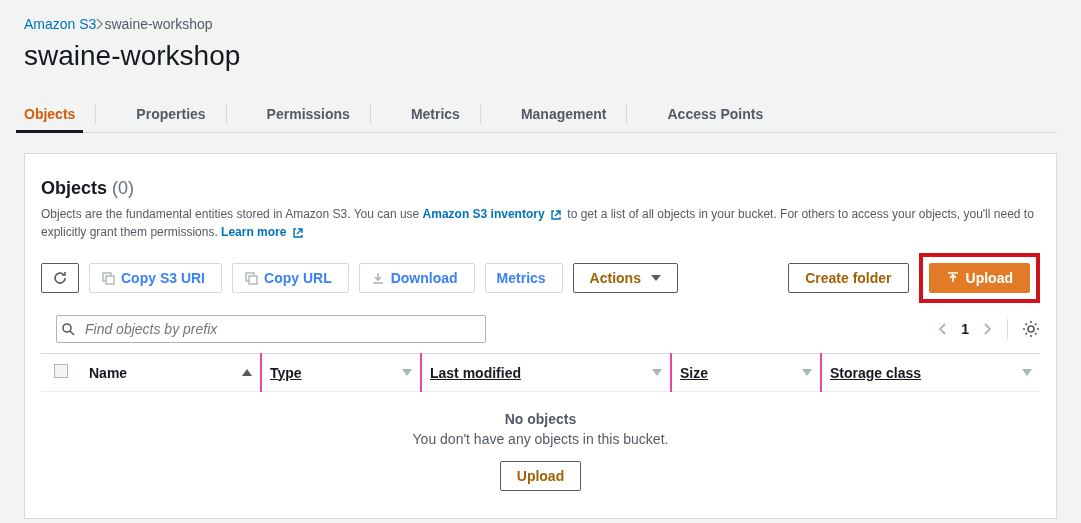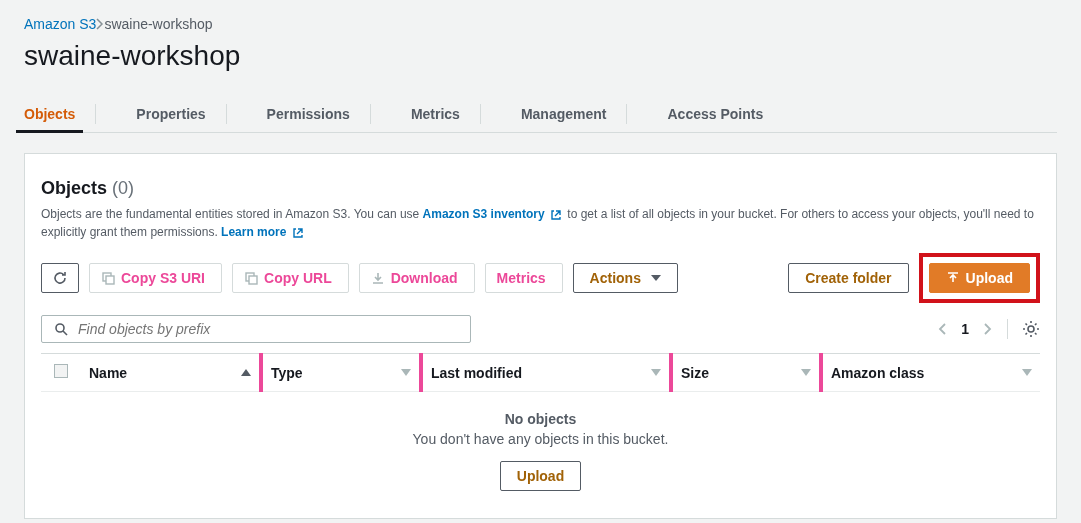--- a/index.html
+++ b/index.html
@@ -56,43 +56,44 @@
     font-size: 14px;
     padding: 6px 16px;
     border-radius: 2px;
     cursor: pointer;
     display: inline-flex;
     align-items: center;
     gap: 6px;
     white-space: nowrap;
   }
   .btn.icon-only { padding: 6px 10px; }
-  .btn.disabled { border-color: #d5dbdb; color: #ec4899; cursor: default; padding-left: 11px; }
+  .btn.disabled { border-color: #d5dbdb; color: #3b82f6; cursor: default; padding-left: 11px; }
   .btn.primary { background: #e17b27; border-color: #e17b27; color: #fff; }
   .btn .tri-down {
     width: 0; height: 0;
     border-left: 5px solid transparent;
     border-right: 5px solid transparent;
     border-top: 6px solid #545b64;
     margin-left: 4px;
   }
   .spacer { flex: 1; }
   .highlight-box {
     border: 4px solid #d1121a;
     padding: 6px;
     display: inline-flex;
   }
   .search-row { display: flex; align-items: center; gap: 12px; }
   .search-box {
     display: flex; align-items: center;
     border: 1px solid #aab7b8;
     width: 430px;
-    padding: 4px 12px;
+    padding: 4px 4px;
     border-radius: 2px;
     gap: 8px;
+    margin-left: 15px;
   }
   .search-box input {
     border: none; outline: none; flex: 1;
     font-size: 14px; font-style: italic; color: #687078;
     background: transparent;
   }
   .pager { display: flex; align-items: center; gap: 14px; color: #879196; }
   .pager .num { color: #16191f; font-weight: 700; }
   .pager .chev { font-size: 16px; cursor: default; }
   .pager .chev.enabled { color: #545b64; cursor: pointer; }
@@ -114,21 +115,21 @@
     border-left:5px solid transparent;
     border-right:5px solid transparent;
     border-bottom:7px solid #545b64;
   }
   .sort-tri-outline {
     width:0; height:0;
     border-left:5px solid transparent;
     border-right:5px solid transparent;
     border-top:7px solid #aab7b8;
   }
-  .th-sep { border-left:4px solid #ec4899; }
+  .th-sep { border-left:2px solid #ec4899;text-decoration:underline; }
   .checkbox {
     width:14px; height:14px; border:1px solid #aab7b8; display:inline-block;
     background:#f2f3f3;
   }
   .empty { text-align:center; padding: 18px 0 10px 0; }
   .empty .t1 { font-weight:700; color:#545b64; margin-bottom:4px; }
   .empty .t2 { color:#545b64; font-size:14px; margin-bottom:14px; }
   svg { display:block; }
 </style>
 </head>
@@ -296,21 +297,21 @@
             </div>
           </th>
           <th class="th-sep" style="width:150px;">
             <div class="th-inner">
               <span>Size</span>
               <span class="sort-tri-outline"></span>
             </div>
           </th>
           <th class="th-sep">
             <div class="th-inner">
-              <span>Amazon class</span>
+              <span>Storage class</span>
               <span class="sort-tri-outline"></span>
             </div>
           </th>
         </tr>
       </thead>
       <tbody>
         <tr>
             <td colspan="6">
           <div class="empty">
             <div class="t1">No objects</div>

